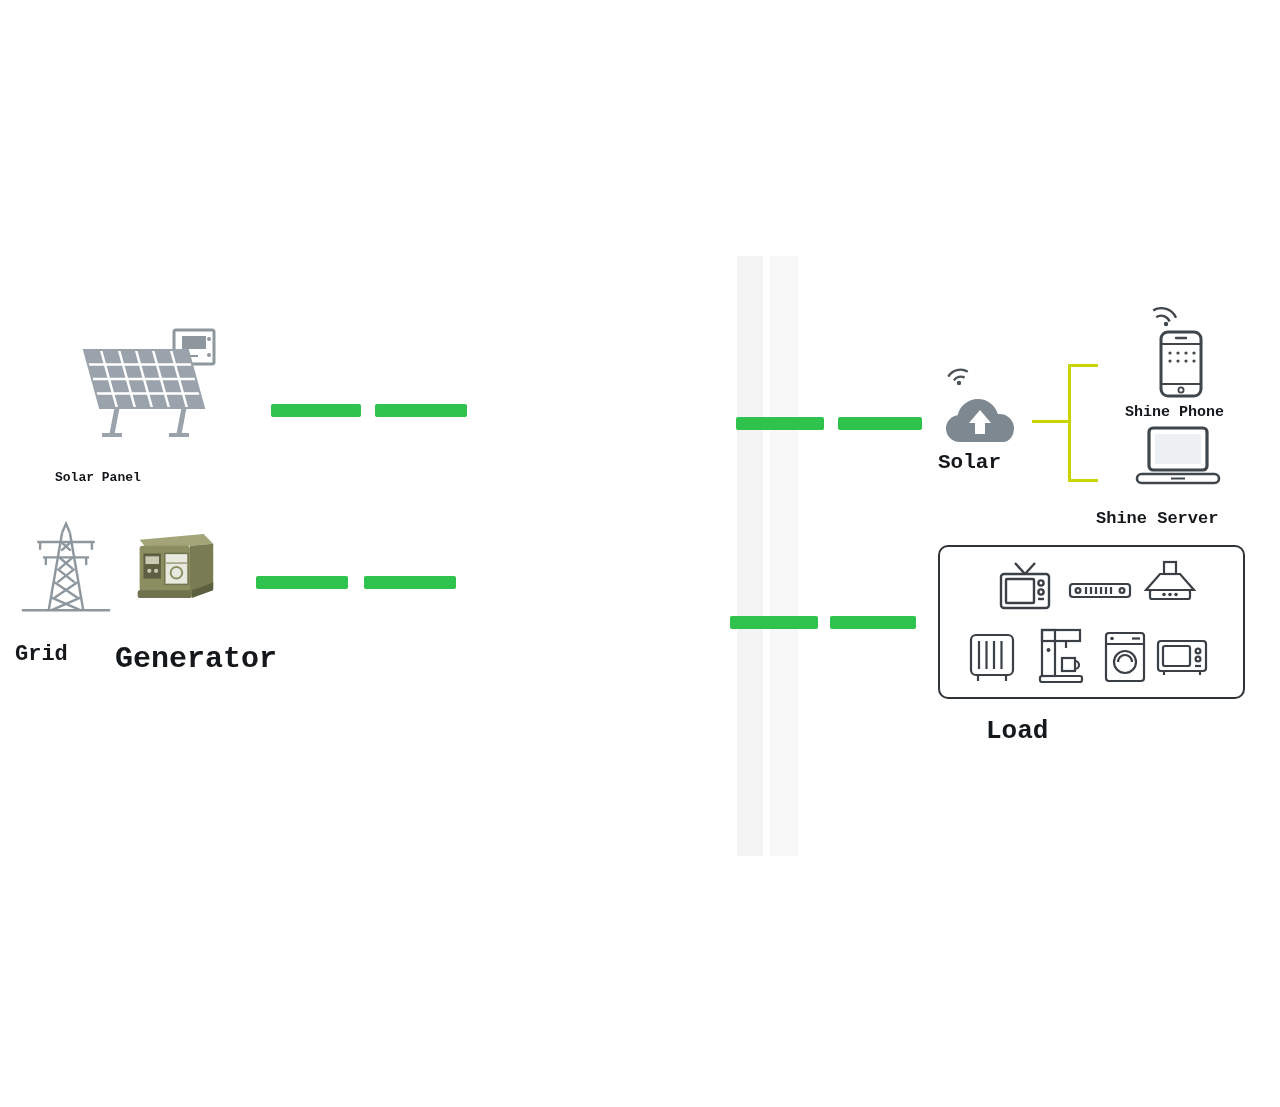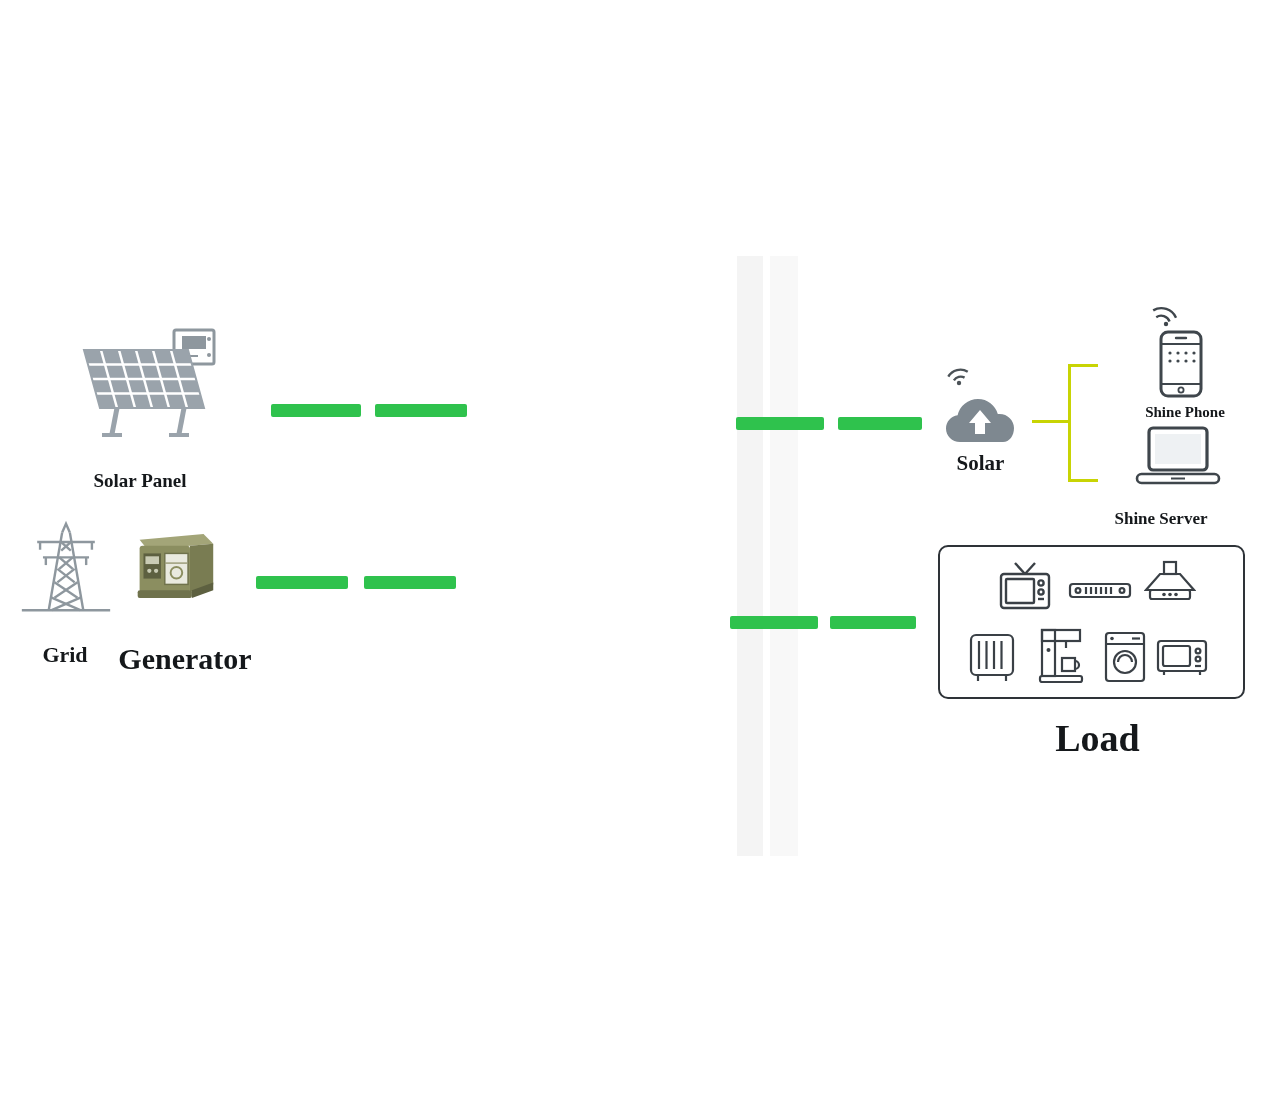--- a/index.html
+++ b/index.html
@@ -7,22 +7,22 @@
     position:relative;
     width:1280px;height:1107px;
     background:#ffffff;
     font-family:"Liberation Sans",sans-serif;
     overflow:hidden;
   }
   .stripe{position:absolute;z-index:0;}
   .node{position:absolute;z-index:2;}
   .label{
     position:absolute;z-index:3;
-    color:#15181b;text-align:center;font-weight:bold;
-    font-family:Liberation Serif, serif;
+    color:#15181b;font-weight:bold;
+    font-family:Liberation Mono, monospace;
   }
   
   .conn{position:absolute;height:13px;z-index:2;}
   .dash{position:absolute;top:0;height:13px;background:#2fc24d;border-radius:2px;display:block;}
   
   .ybar{position:absolute;background:#c8d404;z-index:2;}
 
   
   .device{position:absolute;left:488px;top:288px;width:228px;height:530px;z-index:2;}
   .device-body{
@@ -102,21 +102,21 @@
       <line x1="74" y1="28" x2="90" y2="86"></line>
       <line x1="91" y1="28" x2="107" y2="86"></line>
       <line x1="109" y1="28" x2="125" y2="86"></line>
     </g>
     <polygon points="22,28 126,28 142,86 38,86" fill="none" stroke="#9aa3ab" stroke-width="2"></polygon>
     <line x1="55" y1="86" x2="50" y2="112" stroke="#9aa3ab" stroke-width="5"></line>
     <line x1="122" y1="86" x2="117" y2="112" stroke="#9aa3ab" stroke-width="5"></line>
     <line x1="40" y1="113" x2="60" y2="113" stroke="#9aa3ab" stroke-width="4"></line>
     <line x1="107" y1="113" x2="127" y2="113" stroke="#9aa3ab" stroke-width="4"></line>
   </svg>
-  <div class="label" style="left:55px;top:470px;width:170px;font-size:19px;">Solar Panel</div>
+  <div class="label" style="left:55px;top:470px;width:170px;font-size:13px;">Solar Panel</div>
 
   <svg class="node" style="left:18px;top:518px;" width="96" height="98" viewBox="0 0 100 100">
     <g stroke="#8e979e" stroke-width="2.5" fill="none">
       <line x1="4" y1="95" x2="96" y2="95"></line>
       <line x1="32" y1="95" x2="46" y2="14"></line>
       <line x1="68" y1="95" x2="54" y2="14"></line>
       <polyline points="46,14 50,5 54,14"></polyline>
       <line x1="20" y1="24" x2="80" y2="24"></line>
       <line x1="26" y1="40" x2="74" y2="40"></line>
       <line x1="23" y1="24" x2="23" y2="32"></line>
@@ -293,15 +293,15 @@
         <rect x="2" y="4" width="48" height="30" rx="3"></rect>
         <rect x="7" y="9" width="27" height="20" rx="2"></rect>
         <circle cx="42" cy="14" r="2.4"></circle>
         <circle cx="42" cy="22" r="2.4"></circle>
         <line x1="39" y1="29" x2="45" y2="29"></line>
         <line x1="8" y1="34" x2="8" y2="38"></line>
         <line x1="44" y1="34" x2="44" y2="38"></line>
       </g>
     </svg>
   </div>
-  <div class="label" style="left:1020px;top:716px;width:155px;font-size:38px;">Load</div>
+  <div class="label" style="left:986px;top:716px;width:155px;font-size:26px;">Load</div>
 
 </div>
 
 </body></html>

